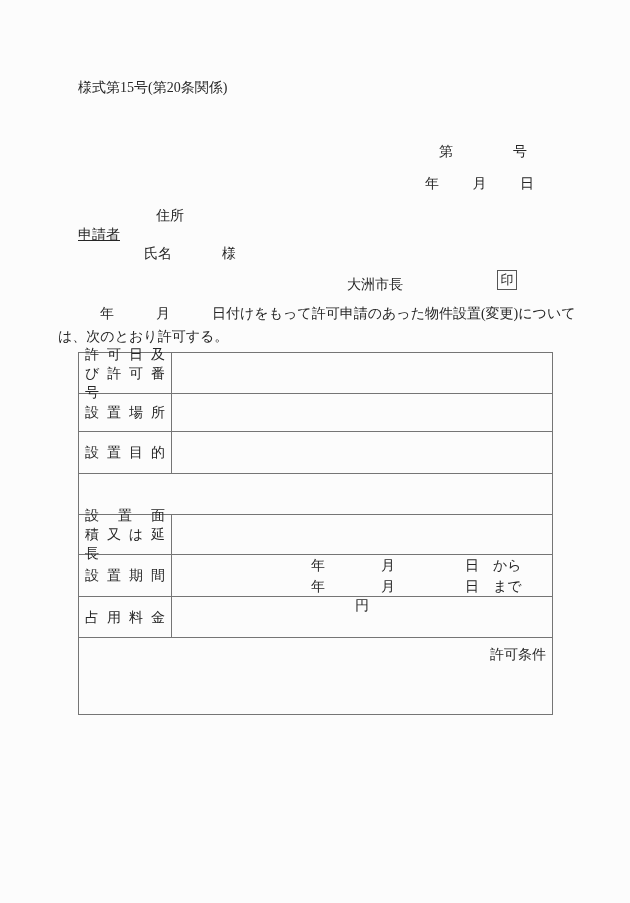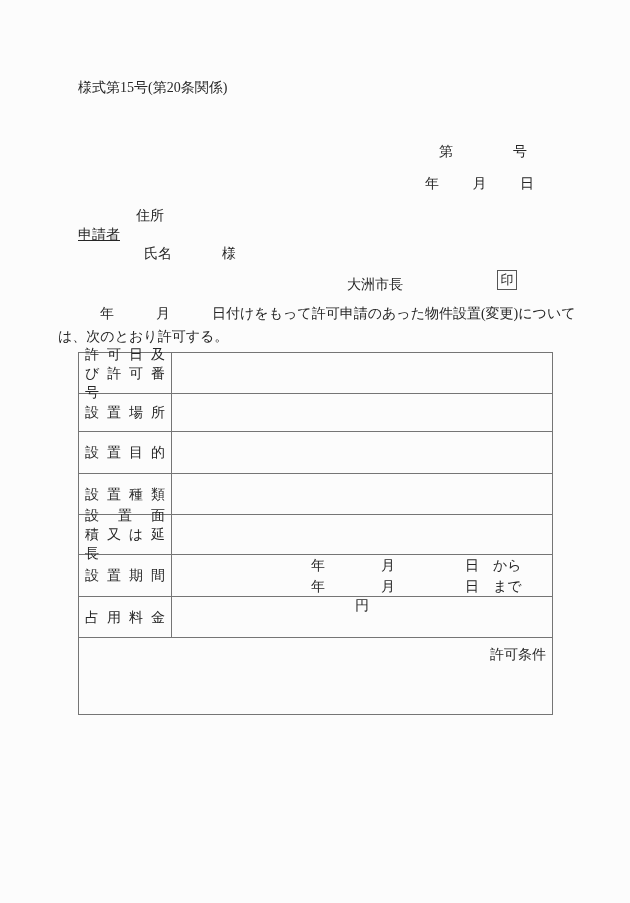--- a/index.html
+++ b/index.html
@@ -17,21 +17,21 @@
   }
   .abs { position: absolute; white-space: pre; }
 
   .form-number { left: 78px; top: 79px; }
   .doc-title { left: 0; top: 113px; width: 630px; text-align: center; letter-spacing: 1px; white-space: pre; position: absolute; }
 
   .doc-no   { left: 439px; top: 143px; width: 88px;  display: flex; justify-content: space-between; }
   .date-line{ left: 425px; top: 175px; width: 109px; display: flex; justify-content: space-between; }
 
   .applicant-group { left: 78px;  top: 226px; text-decoration: underline; }
-  .addr-label      { left: 136px; top: 207px; text-align: right; }
+  .addr-label      { left: 156px; top: 207px; text-align: right; }
   .name-label      { left: 144px; top: 245px; }
   .honorific       { left: 222px; top: 245px; }
 
   .issuer-title { left: 347px; top: 276px; }
   .seal {
     position: absolute; left: 497px; top: 270px;
     width: 18px; height: 18px;
     border: 1px solid #555;
     font-size: 13px; line-height: 18px; text-align: center;
     white-space: pre;
@@ -113,23 +113,20 @@
     </div>
 
     <div class="t-row r3">
       <div class="t-label">
         <div class="jline">設 置 目 的</div>
       </div>
       <div class="t-value"></div>
     </div>
 
     <div class="t-row r4">
-      <div class="t-label">
-        <div class="jline">設 置 種 類</div>
-      </div>
       <div class="t-value"></div>
     </div>
 
     <div class="t-row r5">
       <div class="t-label">
         <div class="jline">設 置 面</div>
         <div class="jline">積 又 は 延 長</div>
       </div>
       <div class="t-value"></div>
     </div>

